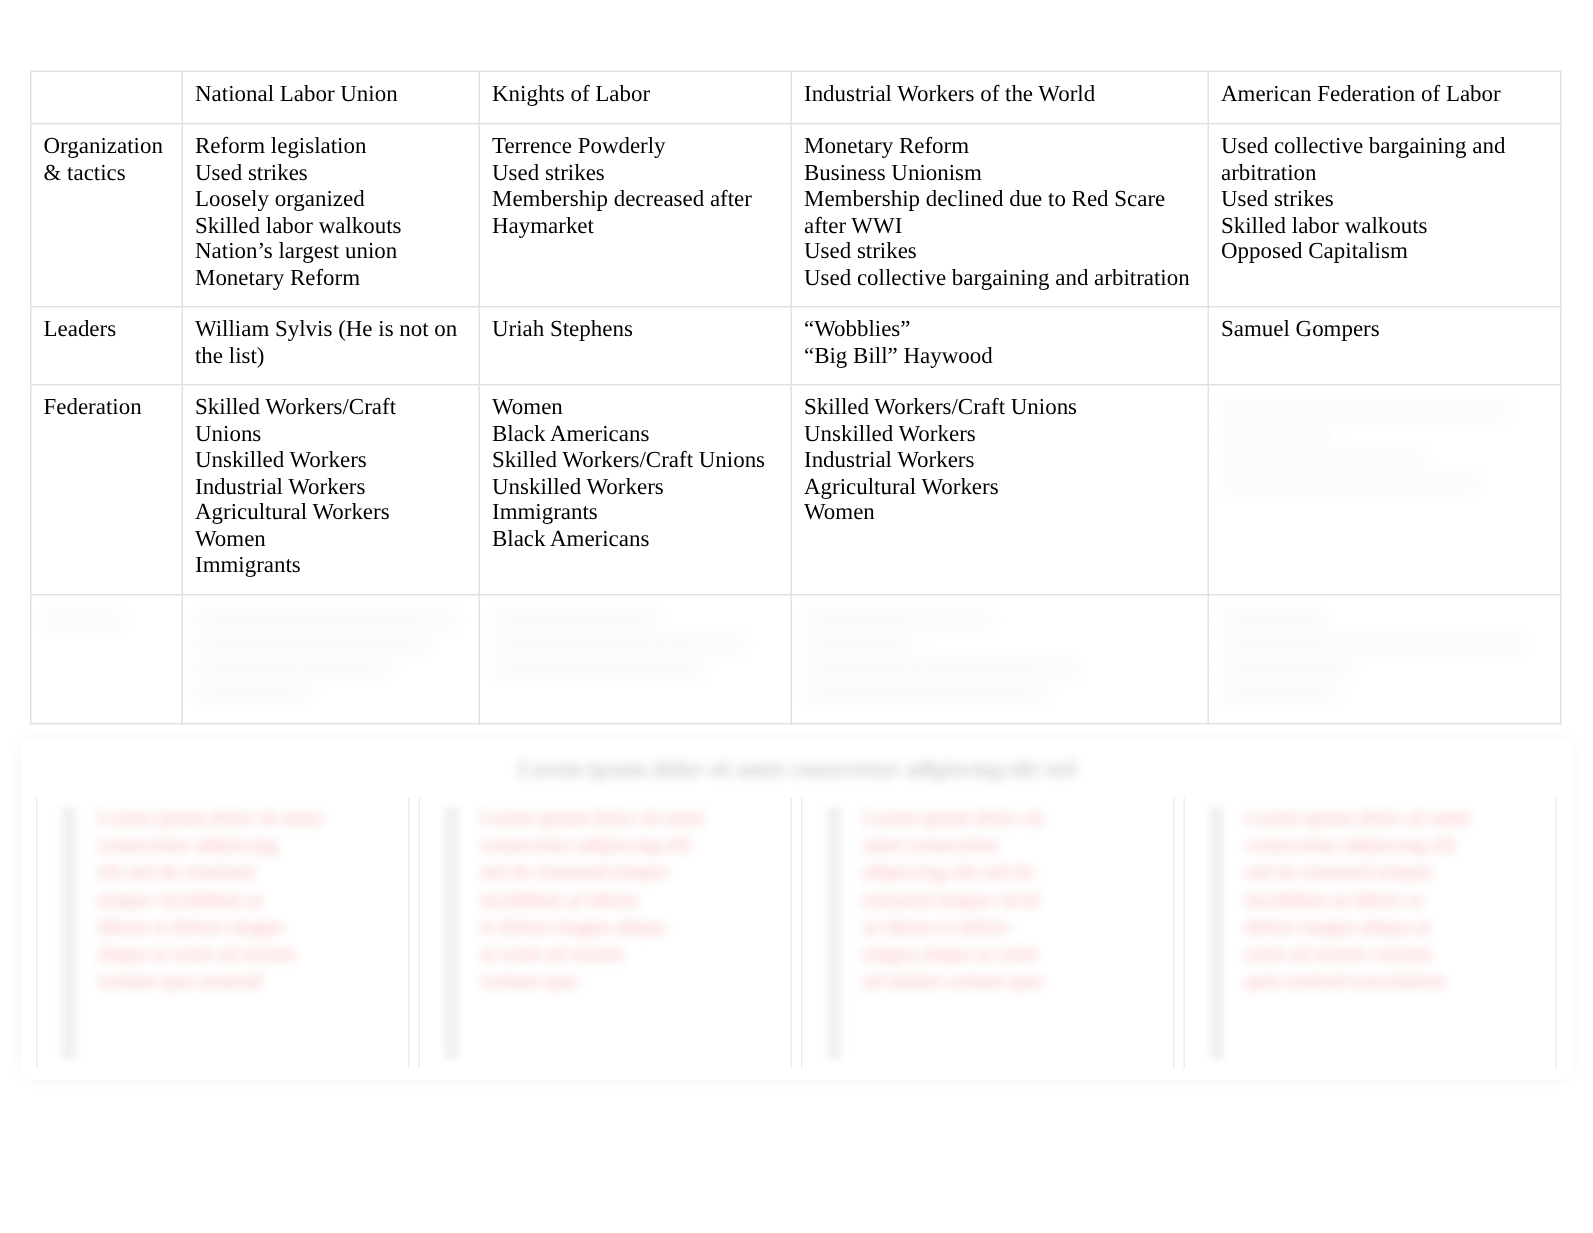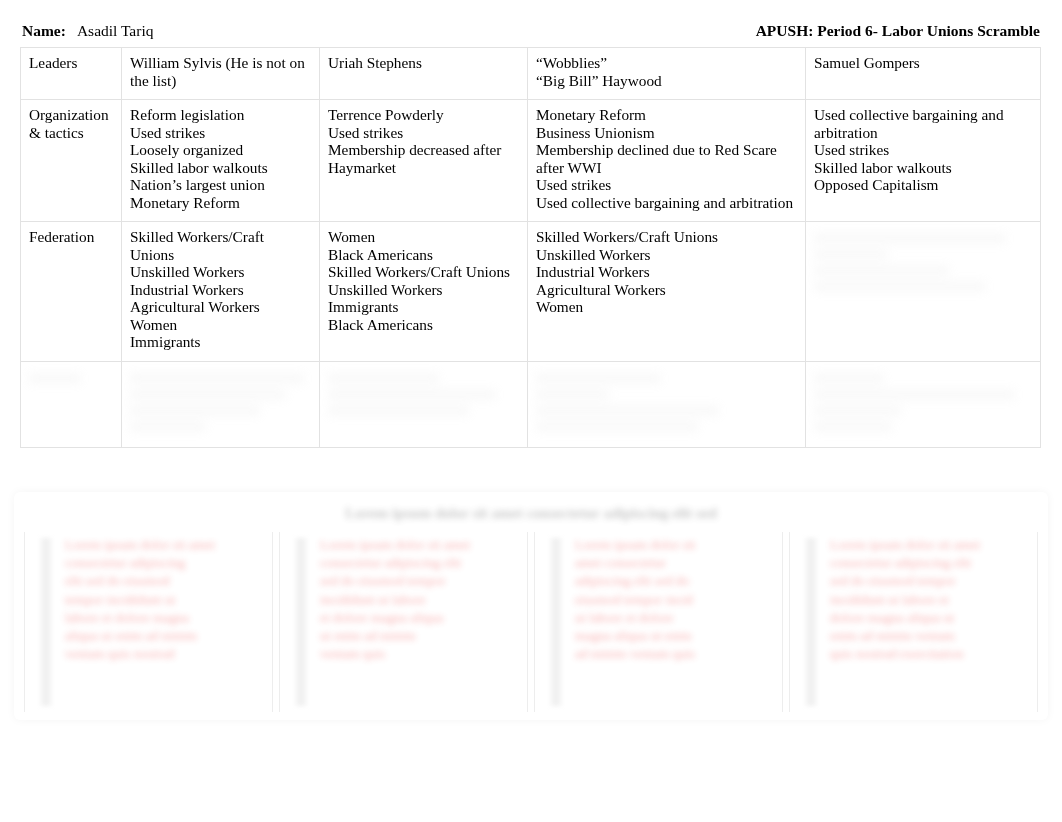--- a/index.html
+++ b/index.html
@@ -182,62 +182,37 @@
     line-height: 1.35;
     user-select: none;
   }
   .red-lines div { white-space: normal; }
 </style>
 </head>
 <body>
 
 <div class="page">
 
-  <div class="doc-header">
-    <div class="name-group">
-      <span class="name-label">Name:</span>
-      <span class="name-value">Asadil Tariq</span>
-    </div>
-    <div class="doc-title">APUSH: Period 6- Labor Unions Scramble</div>
-  </div>
 
   <table class="main-table">
     <colgroup>
       <col class="col-stub">
       <col class="col-nlu">
       <col class="col-kol">
       <col class="col-iww">
       <col class="col-afl">
     </colgroup>
 
     <tbody>
-
-    <tr>
-      <td class="rowhead">Leaders</td>
-      <td>
-        <div class="cell-lines">
-          <div>William Sylvis (He is not on the list)</div>
-        </div>
-      </td>
-      <td>
-        <div class="cell-lines">
-          <div>Uriah Stephens</div>
-        </div>
-      </td>
-      <td>
-        <div class="cell-lines">
-          <div>“Wobblies”</div>
-          <div>“Big Bill” Haywood</div>
-        </div>
-      </td>
-      <td>
-        <div class="cell-lines">
-          <div>Samuel Gompers</div>
-        </div>
-      </td>
+        <tr>
+      <th class="colhead"></th>
+      <th class="colhead">National Labor Union</th>
+      <th class="colhead">Knights of Labor</th>
+      <th class="colhead">Industrial Workers of the World</th>
+      <th class="colhead">American Federation of Labor</th>
     </tr>
 
     <tr>
       <td class="rowhead">
         <div>Organization</div>
         <div>&amp; tactics</div>
       </td>
       <td>
         <div class="cell-lines">
           <div>Reform legislation</div>
@@ -263,20 +238,45 @@
           <div>Used strikes</div>
           <div>Used collective bargaining and arbitration</div>
         </div>
       </td>
       <td>
         <div class="cell-lines">
           <div>Used collective bargaining and arbitration</div>
           <div>Used strikes</div>
           <div>Skilled labor walkouts</div>
           <div>Opposed Capitalism</div>
+        </div>
+      </td>
+    </tr>
+
+    <tr>
+      <td class="rowhead">Leaders</td>
+      <td>
+        <div class="cell-lines">
+          <div>William Sylvis (He is not on the list)</div>
+        </div>
+      </td>
+      <td>
+        <div class="cell-lines">
+          <div>Uriah Stephens</div>
+        </div>
+      </td>
+      <td>
+        <div class="cell-lines">
+          <div>“Wobblies”</div>
+          <div>“Big Bill” Haywood</div>
+        </div>
+      </td>
+      <td>
+        <div class="cell-lines">
+          <div>Samuel Gompers</div>
         </div>
       </td>
     </tr>
 
     <tr>
       <td class="rowhead">Federation</td>
       <td>
         <div class="cell-lines">
           <div>Skilled Workers/Craft Unions</div>
           <div>Unskilled Workers</div>

